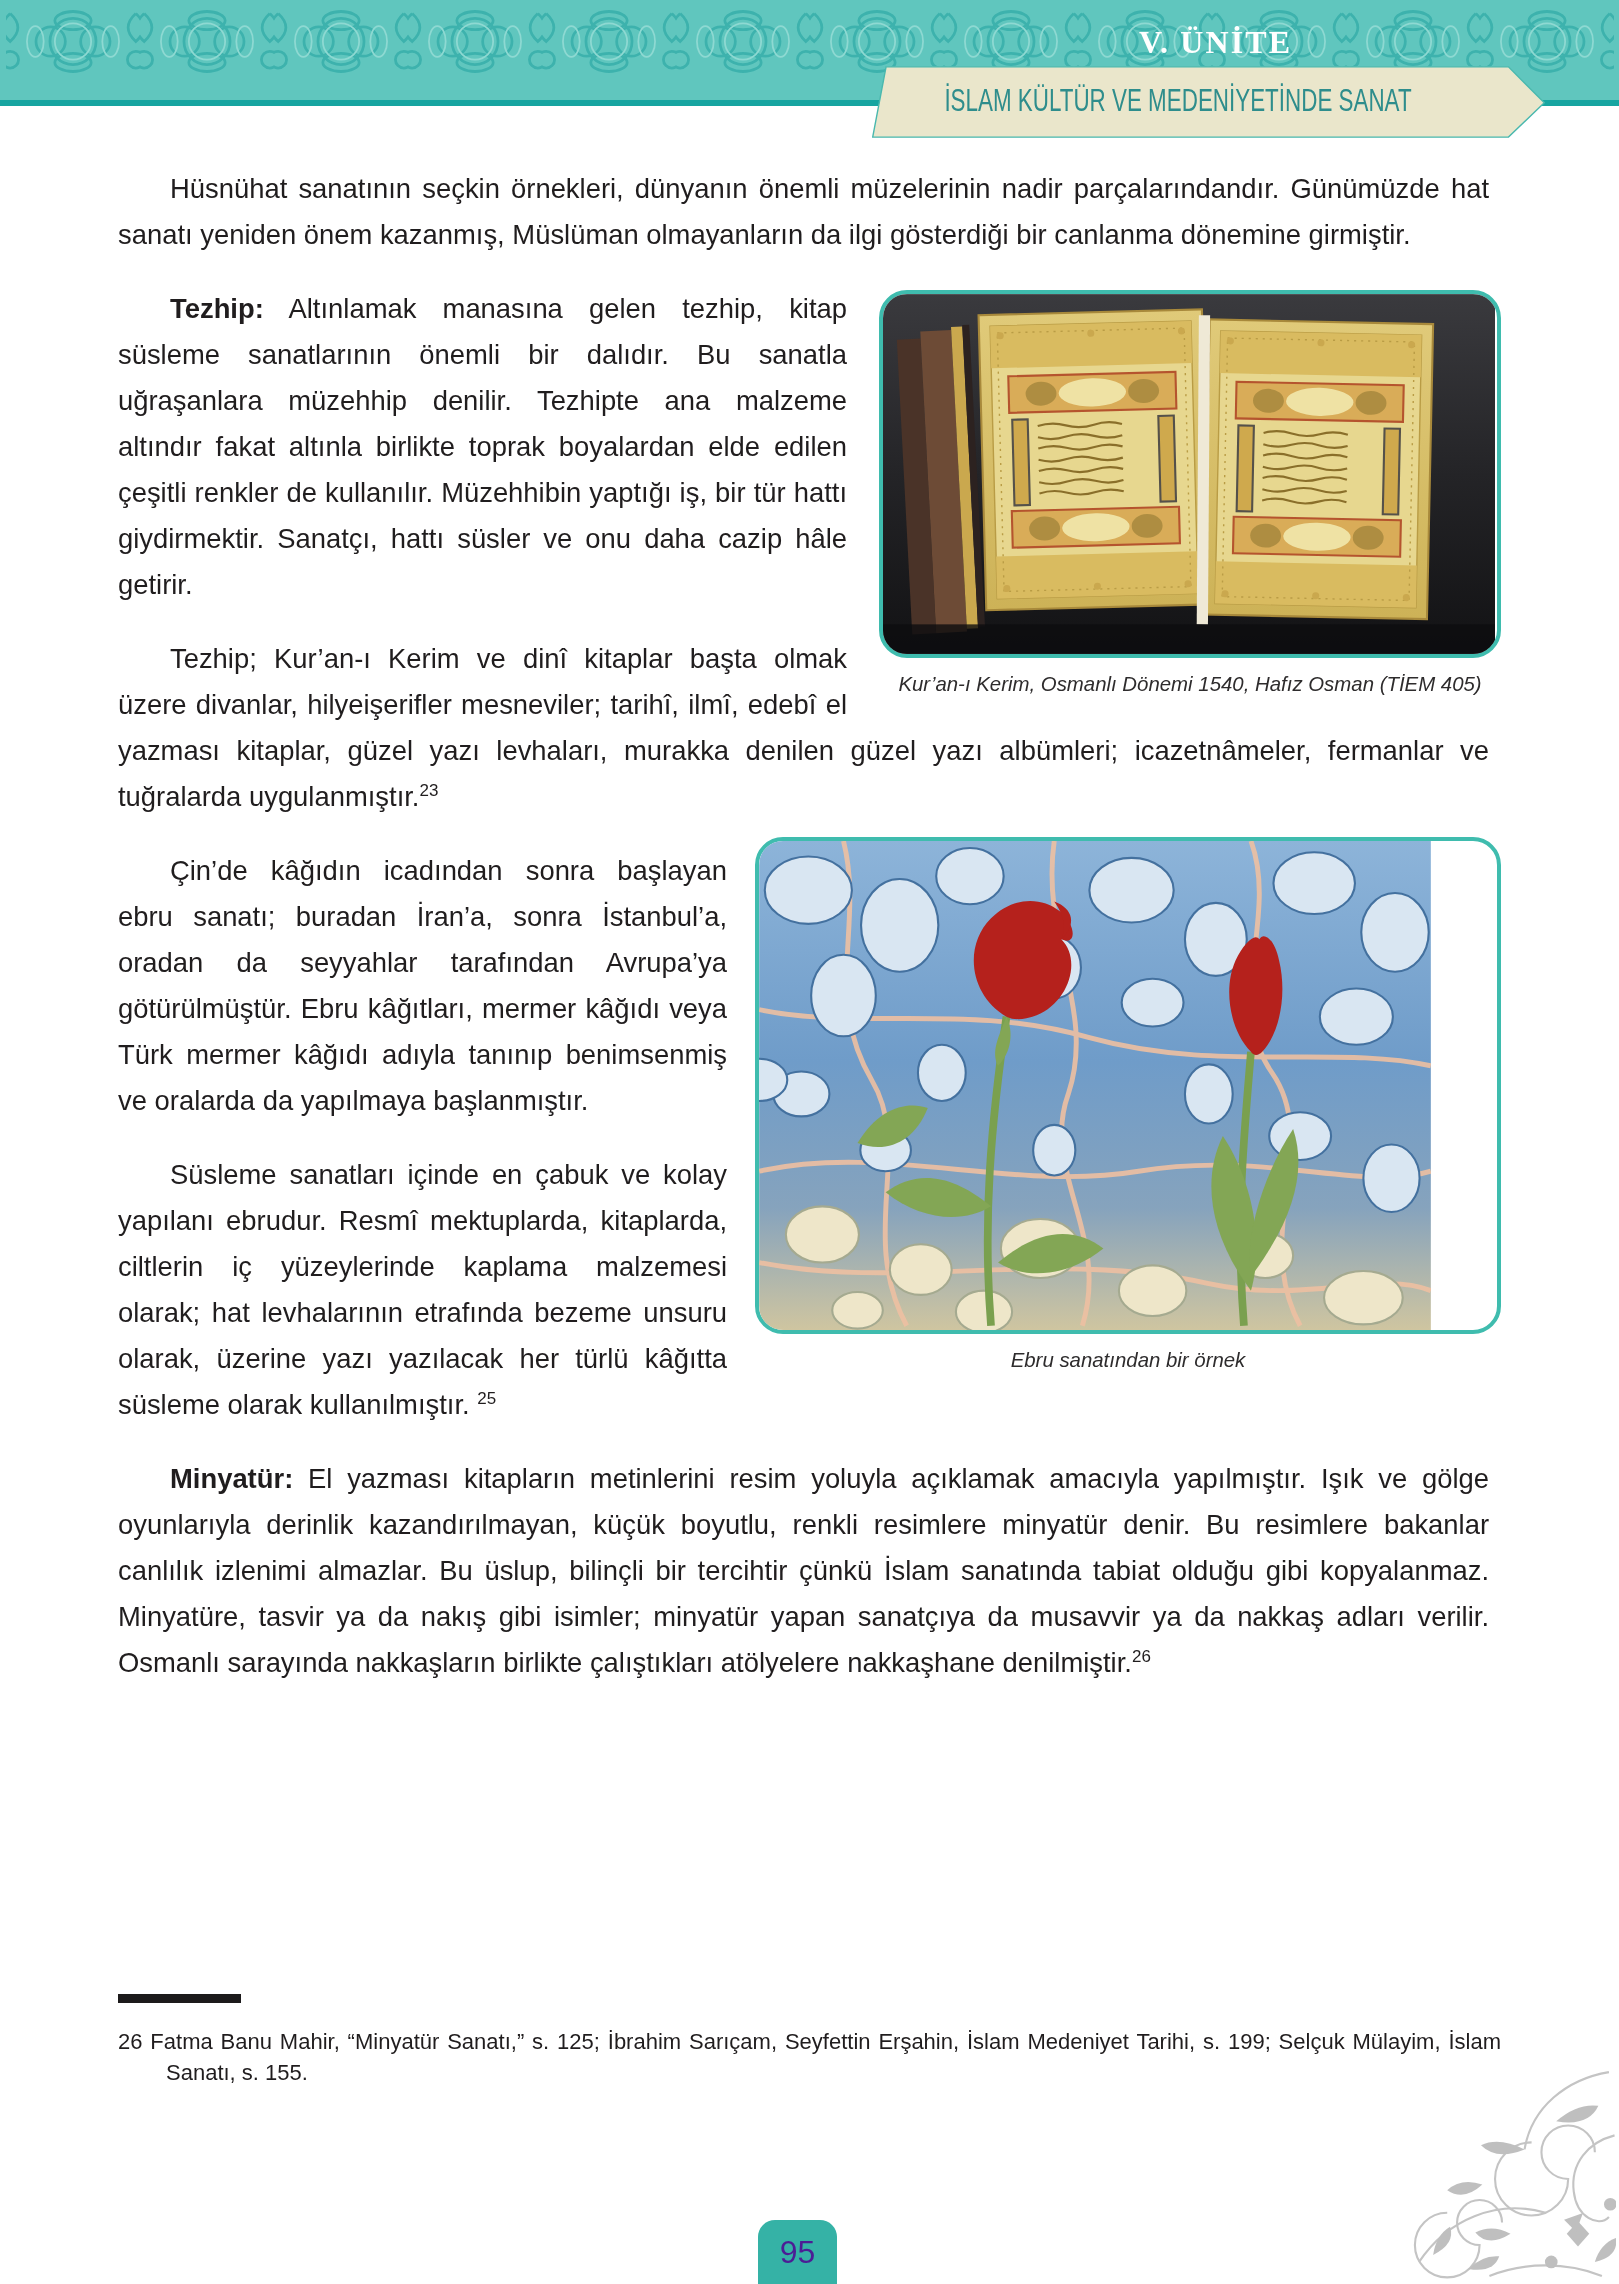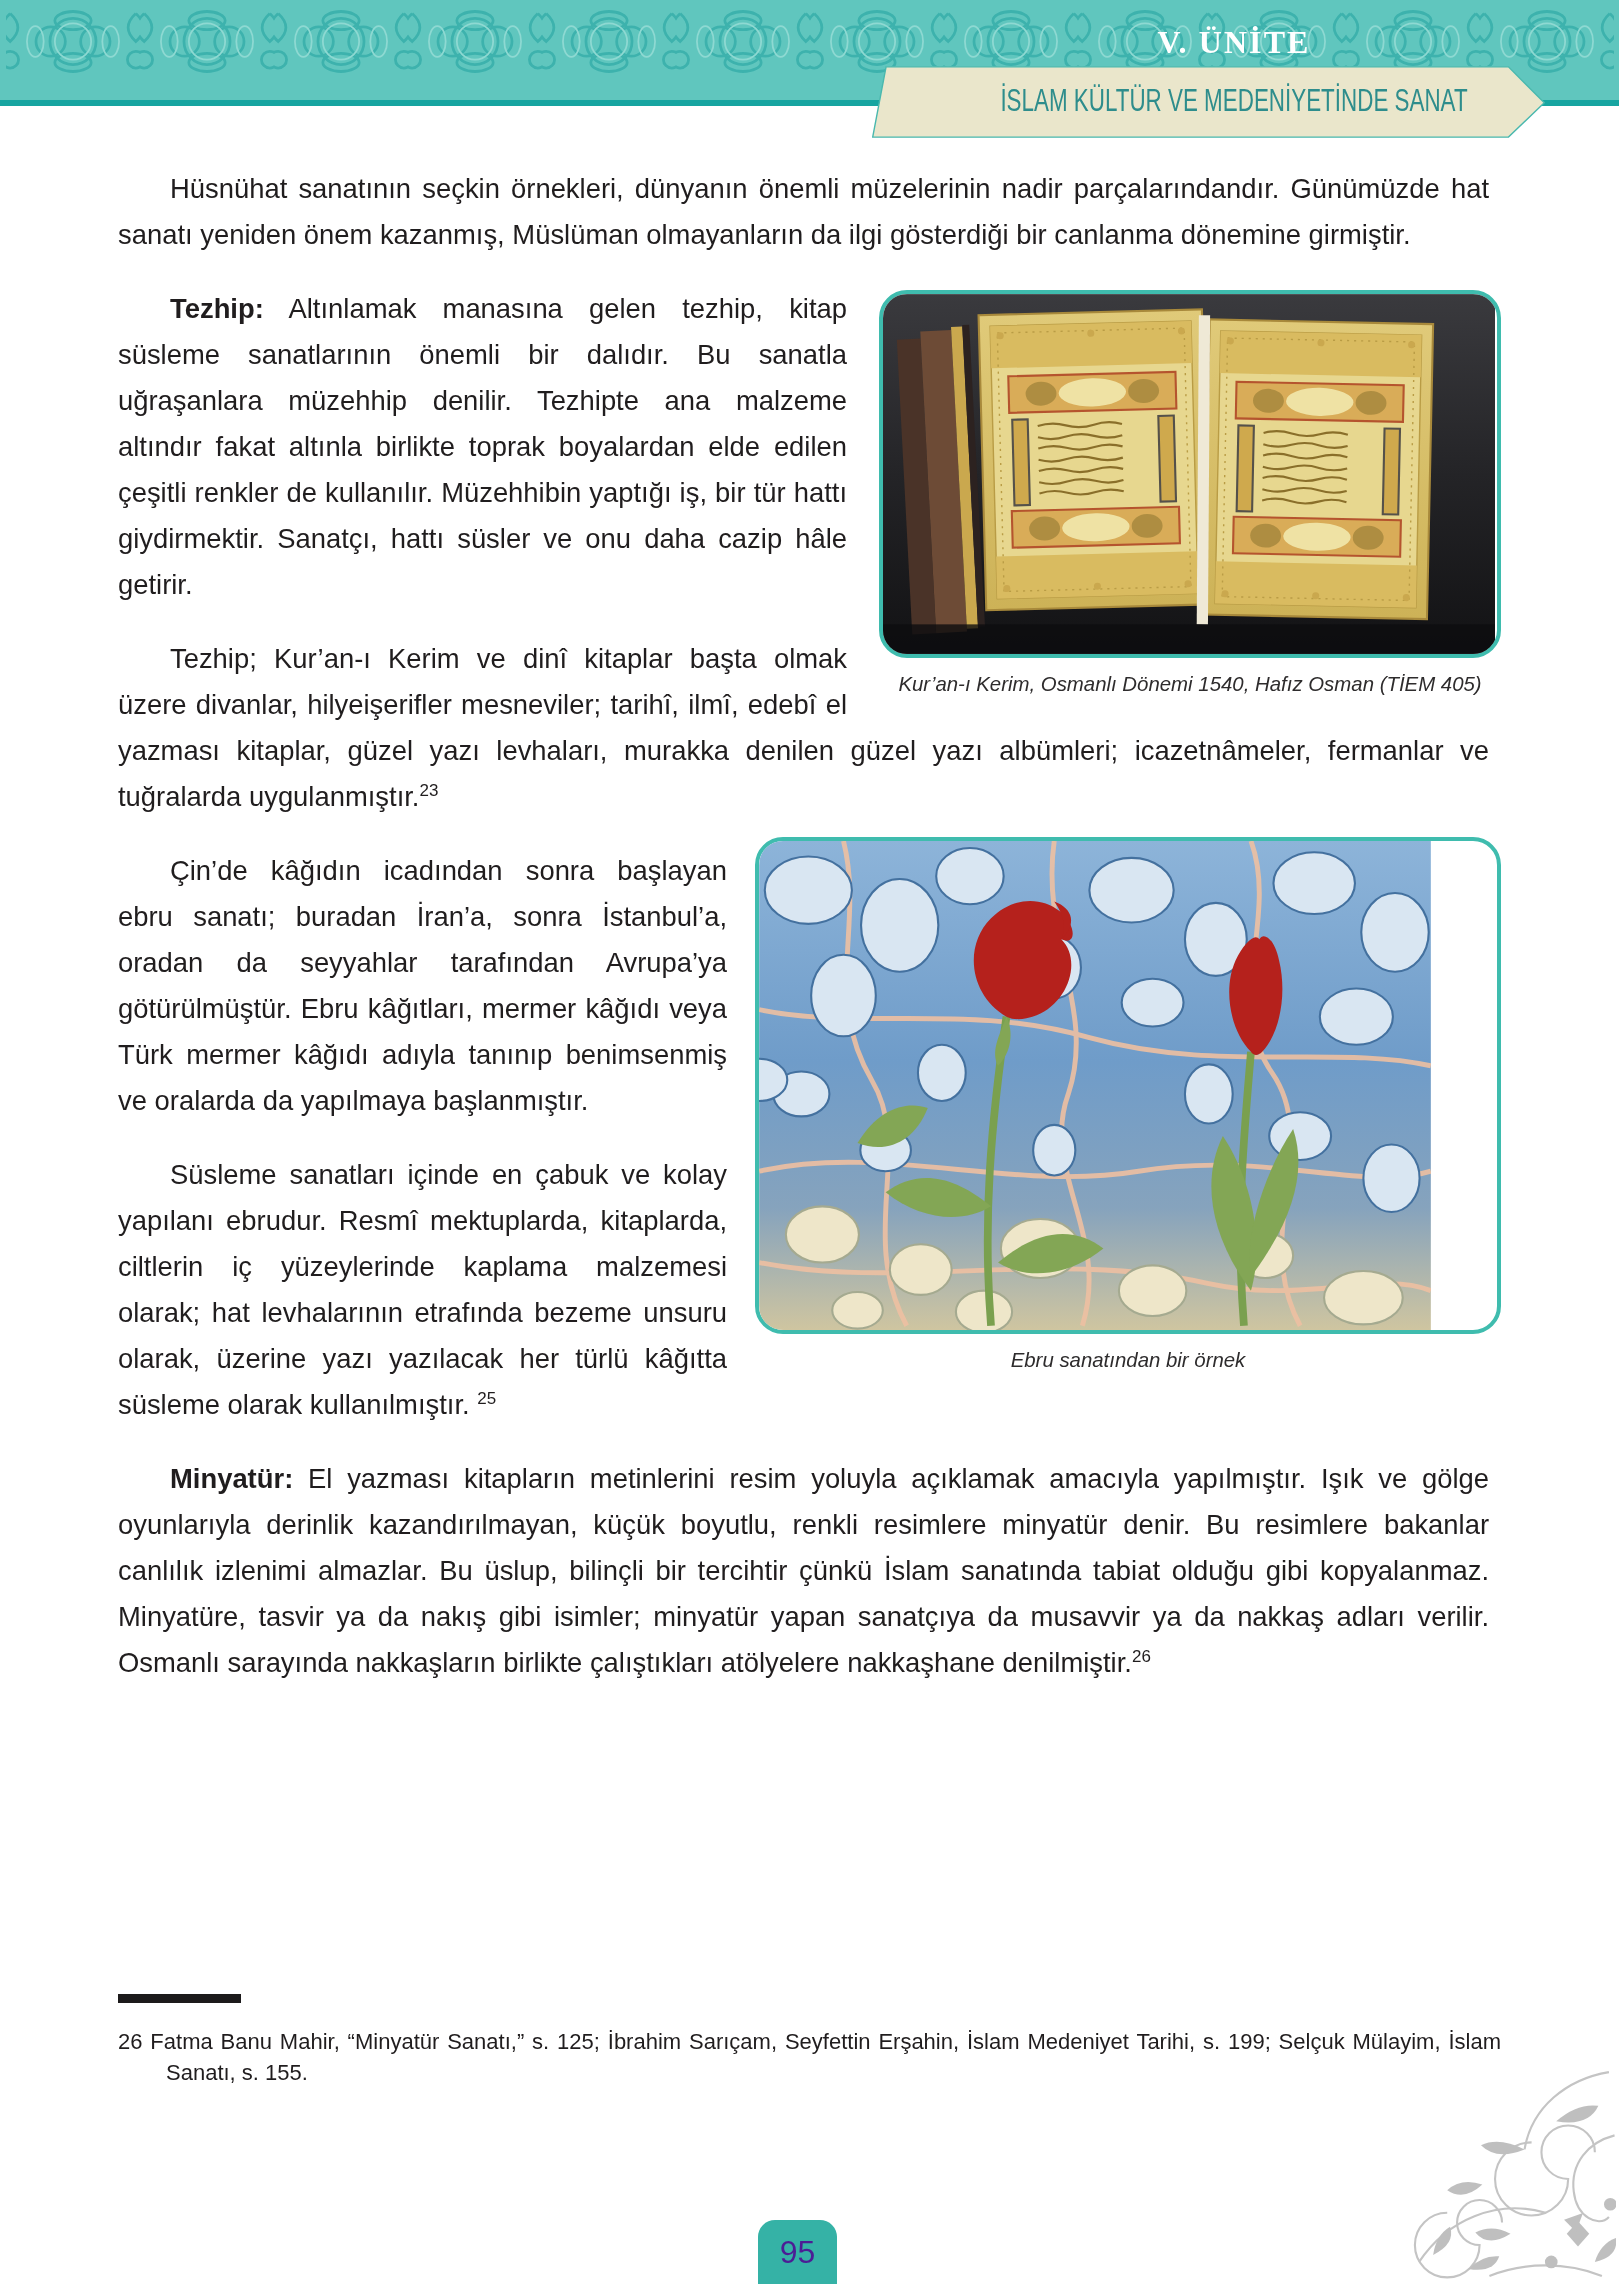--- a/index.html
+++ b/index.html
@@ -3,27 +3,27 @@
 <meta charset="utf-8">
 <style>
   html,body{margin:0;padding:0;background:#9b9b9b;}
   .page{position:relative;width:1620px;height:2284px;background:#ffffff;overflow:hidden;
         font-family:"Liberation Sans",sans-serif;color:#201d1e;}
 
   
   .band{position:absolute;top:0;left:0;width:1620px;height:100px;background:#60c6be;}
   .band svg.bandpat{position:absolute;top:8.4px;left:0;}
   .band-line{position:absolute;top:100px;left:0;width:1620px;height:6.3px;background:#17a5a1;}
-  .unit-label{position:absolute;top:24px;left:1139px;width:190px;text-align:center;
+  .unit-label{position:absolute;top:24px;left:1139px;width:190px;
       font-family:"Liberation Serif",serif;font-weight:bold;font-size:32px;letter-spacing:2.1px;
       color:#ffffff;}
   .banner{position:absolute;top:66px;left:872px;width:673px;height:72px;}
   .banner svg{position:absolute;top:0;left:0;}
   .banner .banner-text{position:absolute;top:0;left:14px;width:640px;height:70px;
-      display:flex;align-items:center;justify-content:flex-end;
+      display:flex;align-items:center;justify-content:flex-start;
       font-size:28px;color:#2e8d8c;letter-spacing:0px;white-space:nowrap;}
   .banner .banner-text span{display:inline-block;transform:scaleX(.80) scaleY(1.12);}
 
   
   .content{position:absolute;left:118px;top:166px;width:1383px;
       font-size:27.4px;line-height:46px;text-align:justify;}
   .content p{margin:0 12px 28px 0;text-indent:52px;}
   .lead{font-weight:bold;}
   sup.fnref{font-size:17px;line-height:0;vertical-align:super;}
 

